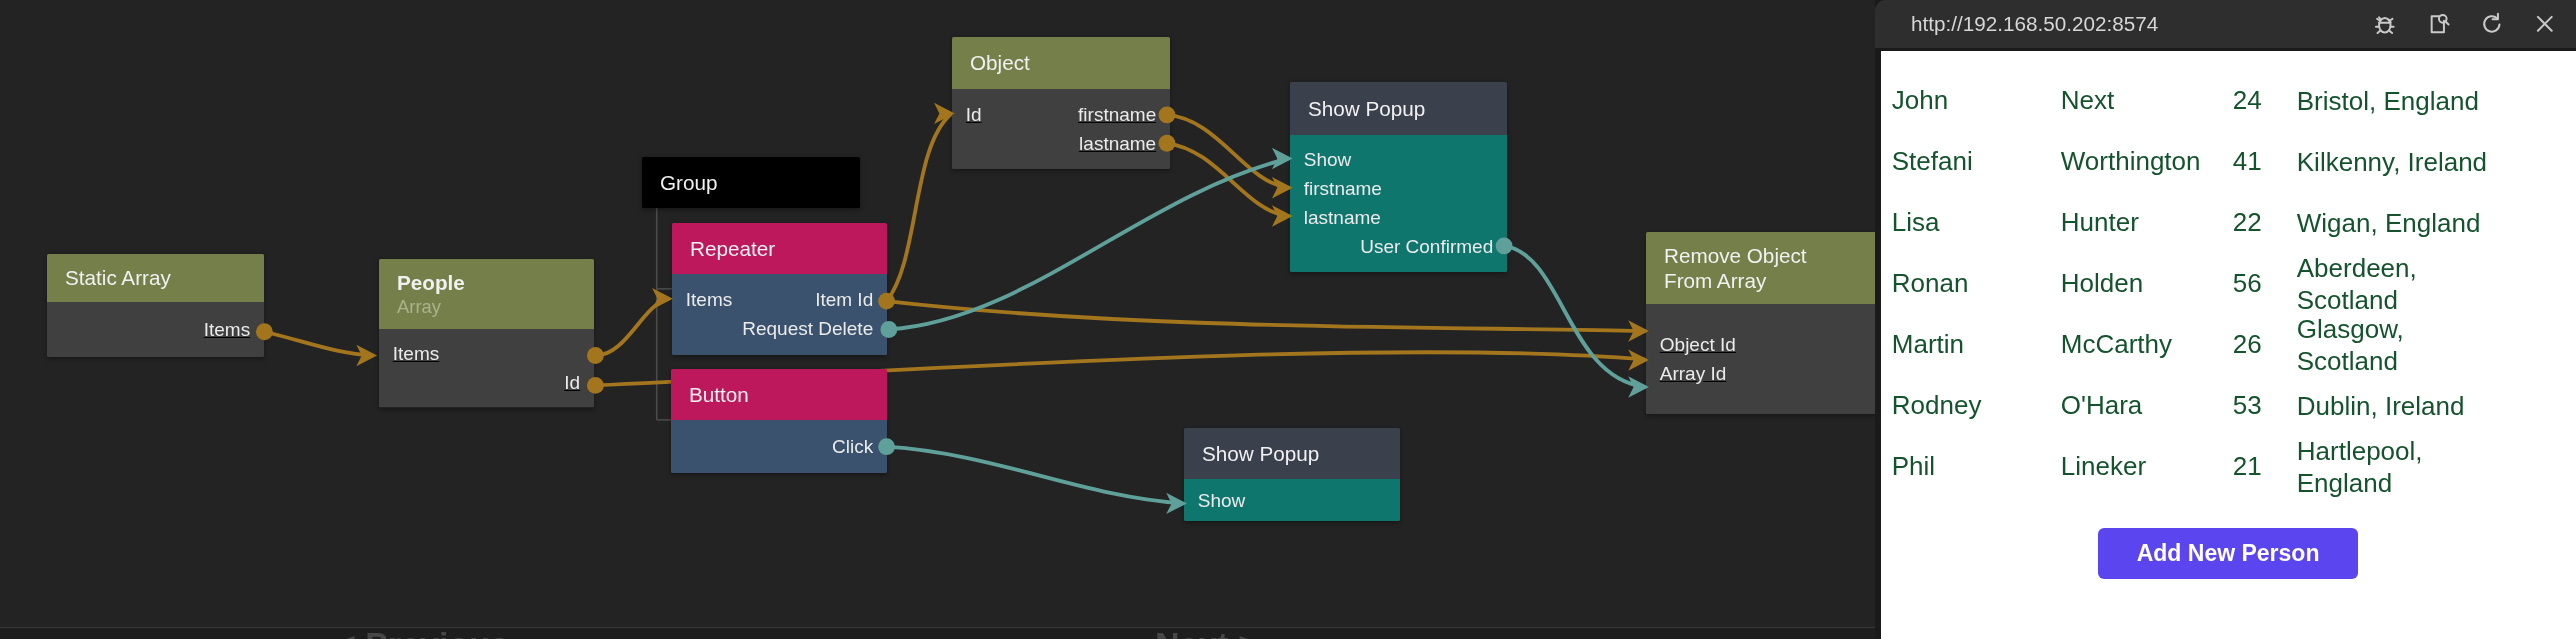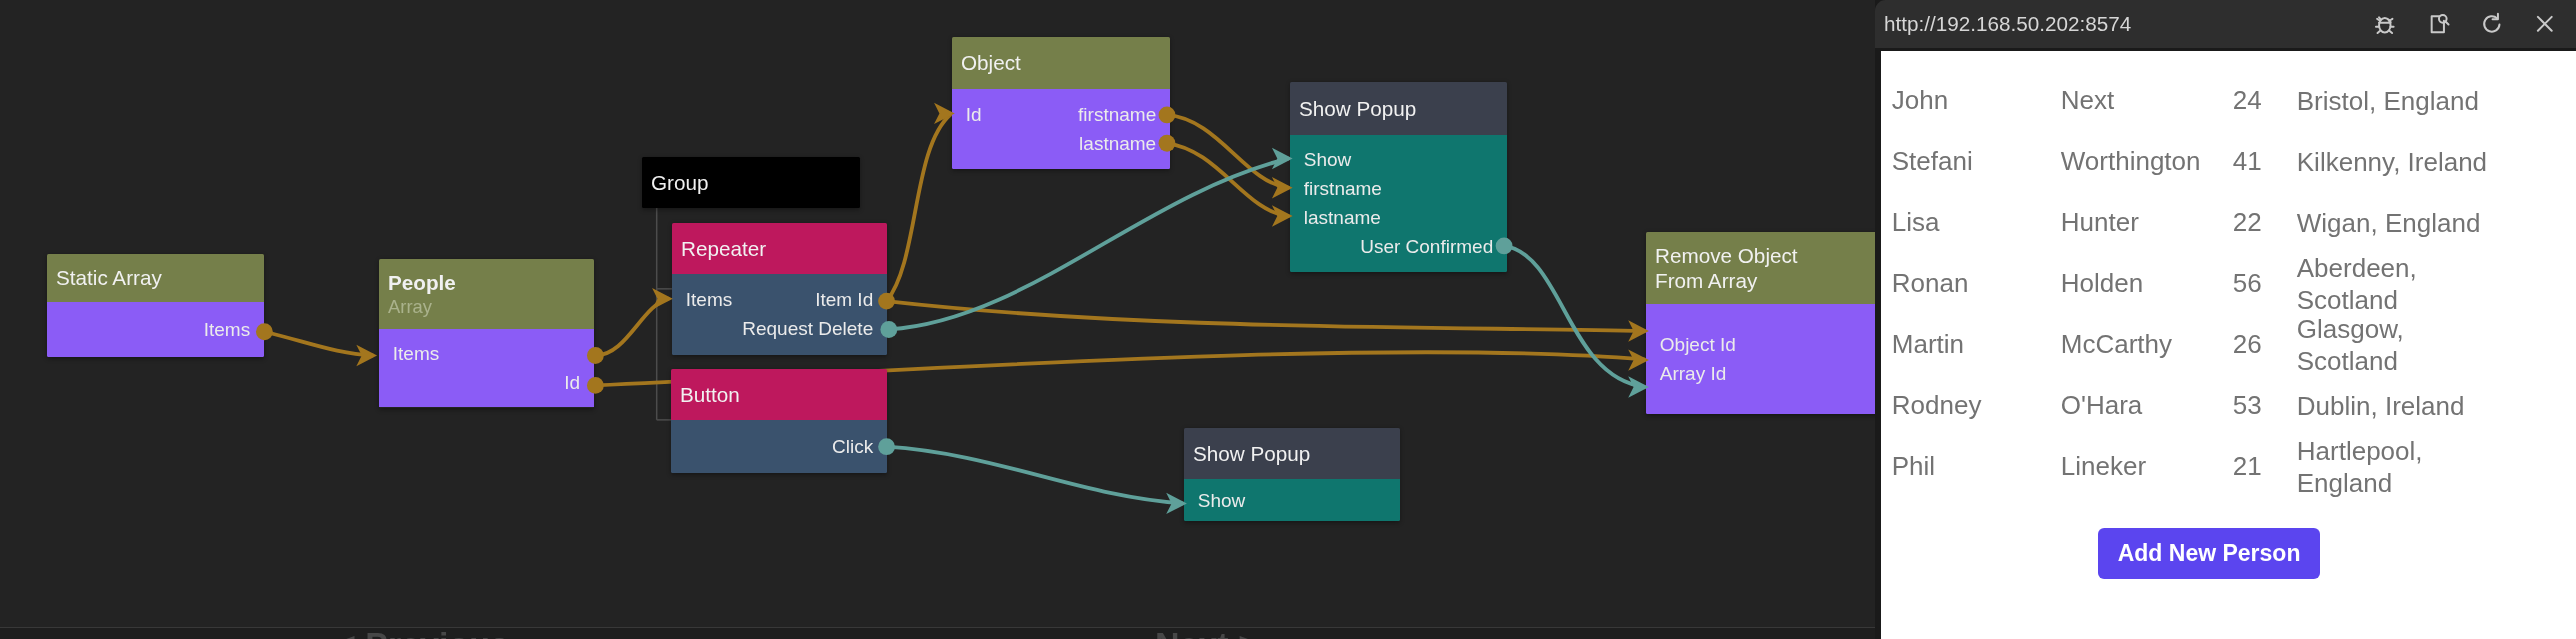--- a/index.html
+++ b/index.html
@@ -8,54 +8,54 @@
     background:#232323;
     font-family:"Liberation Sans","DejaVu Sans",sans-serif;
     -webkit-font-smoothing:antialiased;
   }
   
   #canvas{position:absolute;left:0;top:0;width:1875px;height:639px;overflow:hidden;background:#232323;}
   #wires,#ports{position:absolute;left:0;top:0;pointer-events:none;}
   #wires{z-index:1;}
   #ports{z-index:3;}
   .node{position:absolute;z-index:2;border-radius:1.5px;overflow:hidden;box-shadow:0 1.5px 4.6px rgba(0,0,0,.35);}
-  .node .hd{display:flex;flex-direction:column;justify-content:center;padding:0 9px;}
+  .node .hd{display:flex;flex-direction:column;justify-content:center;padding:0 18px;}
   .node .ttl{font-size:20.7px;color:#f1f1f1;line-height:1.22;}
   .node .sub{font-size:18.4px;color:rgba(224,229,205,0.5);margin-top:1.5px;}
   .node .bd{display:flex;flex-direction:column;justify-content:center;}
   .node .row{display:flex;justify-content:space-between;align-items:center;height:29px;padding:0 13.8px;}
   .node .row span{font-size:19px;color:#ebebeb;white-space:nowrap;}
   .green .hd{background:#757f4a;}
-  .green .bd{background:#8b5cf6;}
+  .green .bd{background:#404040;text-decoration:underline;}
   .blue .hd{background:#be185d;}
   .blue .bd{background:#3a526d;}
   .gray .hd{background:#3b404d;}
   .gray .bd{background:#0f766e;}
   .hd-only{background:#000000;}
   
   #bottom-strip{position:absolute;left:0;top:627px;width:1875px;height:12.3px;background:#1e1e1e;border-top:1.5px solid #383838;z-index:4;}
   .pager{position:absolute;top:627px;z-index:5;font-size:34px;font-weight:600;color:#474747;line-height:34px;white-space:nowrap;}
   #pager-prev{left:336px;}
   #pager-next{left:1155px;}
   
   #preview{position:absolute;left:1875px;top:0;width:701px;height:639px;background:#1a1a1a;}
   #browser-bar{position:absolute;left:0;top:0;right:0;height:48px;background:#2e2e2e;border-top-left-radius:10.7px;display:flex;align-items:center;}
-  #url-text{font-size:20.7px;color:#d6d6d6;margin-left:9px;flex:0 0 auto;}
+  #url-text{font-size:20.7px;color:#d6d6d6;margin-left:36px;flex:0 0 auto;}
   #bar-icons{margin-left:auto;display:flex;align-items:center;gap:26px;margin-right:17px;}
   .bar-icon{width:27.6px;height:27.6px;display:block;cursor:pointer;}
   .bar-icon svg{width:27.6px;height:27.6px;stroke:#c9c9c9;fill:none;stroke-width:2.6;stroke-linecap:round;stroke-linejoin:round;}
   #content{position:absolute;left:6.1px;top:51px;right:0;bottom:0;background:#ffffff;overflow:hidden;}
   #people-rows{position:absolute;left:10.7px;top:19px;right:7.7px;}
-  .prow{height:61px;display:flex;align-items:center;font-size:26px;color:#737373;}
+  .prow{height:61px;display:flex;align-items:center;font-size:26px;color:#14532d;}
   .prow .c1{width:169px;}
   .prow .c2{width:172px;}
   .prow .c3{width:64px;}
   .prow .c4{flex:1;white-space:pre-line;line-height:32px;}
   #add-person-btn{
-    position:absolute;left:217px;top:477px;width:222px;height:51px;
+    position:absolute;left:217px;top:477px;width:260px;height:51px;
     background:#5b45ef;border:none;border-radius:6.1px;cursor:pointer;
     color:#ffffff;font-size:23px;font-weight:bold;font-family:inherit;
     display:flex;align-items:center;justify-content:center;
   }
 </style>
 </head>
 <body>
 
 <div id="canvas">
 

